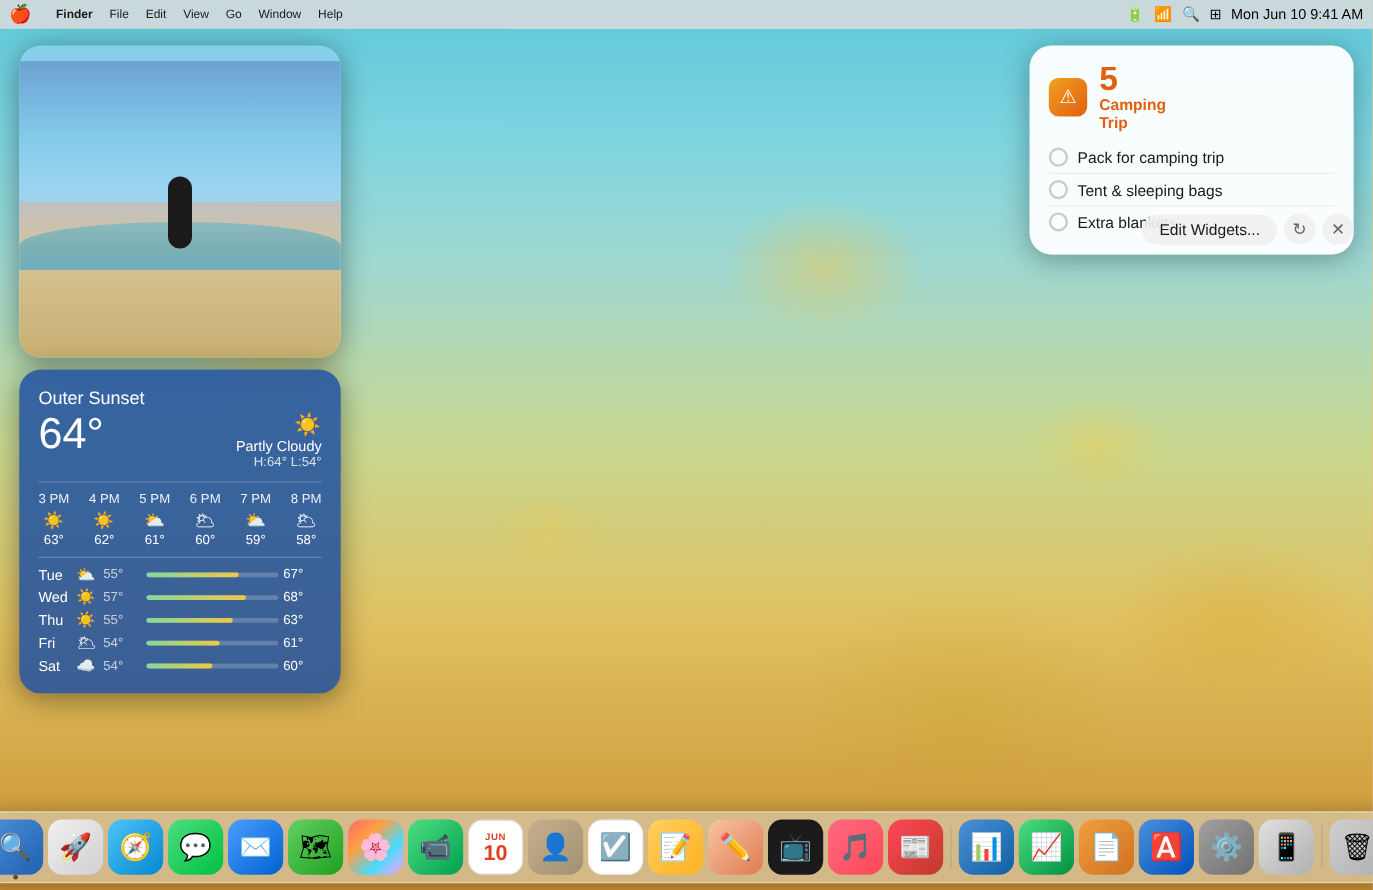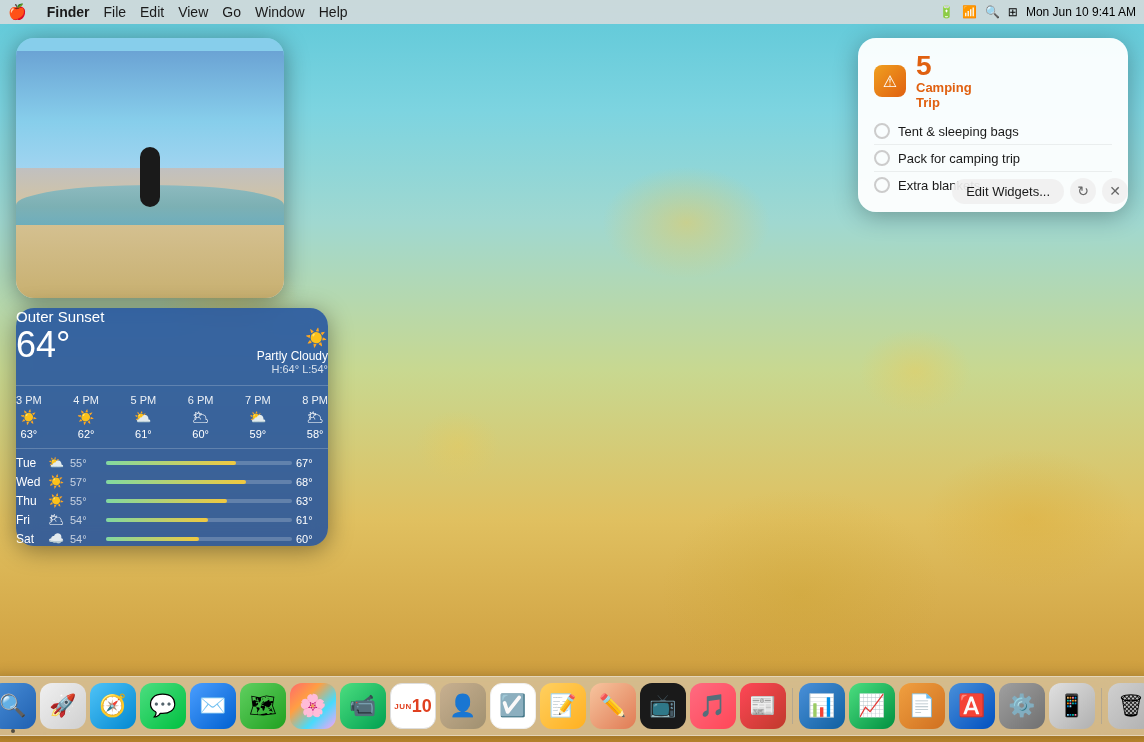--- a/index.html
+++ b/index.html
@@ -56,21 +56,21 @@
     }
     .menubar-right {
       margin-left: auto;
       display: flex;
       align-items: center;
       gap: 8px;
       font-size: 12px;
     }
     .apple-logo { font-size: 15px; margin-right: 6px; }
     .menubar-app-name { font-weight: 600; }
-    .menubar-item { font-size: 14px; color: #1a1a1a; }
+    .menubar-item { font-size: 10px; color: #1a1a1a; }
 
     
     #photos-widget {
       position: absolute;
       top: 38px;
       left: 16px;
       width: 268px;
       height: 260px;
       border-radius: 18px;
       overflow: hidden;
@@ -119,23 +119,24 @@
       right: 0;
       height: 45%;
       background: linear-gradient(180deg, #6ba3d4 0%, #87CEEB 60%, #a0d4f0 100%);
     }
 
     
     #weather-widget {
       position: absolute;
       top: 308px;
       left: 16px;
-      width: 312px;
+      width: 268px;
       background: rgba(30, 80, 160, 0.85);
       border-radius: 18px;
+      padding: 16px;
       color: white;
       box-shadow: 0 4px 24px rgba(0,0,0,0.4);
       backdrop-filter: blur(10px);
     }
     .weather-location {
       font-size: 15px;
       font-weight: 500;
       margin-bottom: 2px;
     }
     .weather-temp-row {
@@ -507,25 +508,25 @@
   <div id="reminders-widget">
     <div class="reminders-header">
       <div class="reminders-icon">⚠</div>
       <div class="reminders-count-section">
         <span class="reminders-count">5</span>
         <span class="reminders-title"><span>Camping</span><br><span>Trip</span></span>
       </div>
     </div>
     <div class="reminder-item">
       <div class="reminder-circle"></div>
-      <span class="reminder-text">Tent &amp; sleeping bags</span>
+      <span class="reminder-text">Pack for camping trip</span>
     </div>
     <div class="reminder-item">
       <div class="reminder-circle"></div>
-      <span class="reminder-text">Pack for camping trip</span>
+      <span class="reminder-text">Tent &amp; sleeping bags</span>
     </div>
     <div class="reminder-item">
       <div class="reminder-circle"></div>
       <span class="reminder-text">Extra blankets</span>
     </div>
   </div>
 
   <div id="edit-widgets-bar">
     <button class="edit-widgets-btn">Edit Widgets...</button>
     <button class="widget-action-btn">↻</button>
@@ -534,21 +535,21 @@
 
   <div id="dock">
     <div class="dock-item dock-finder dock-finder-dot">🔍</div>
     <div class="dock-item dock-launchpad">🚀</div>
     <div class="dock-item dock-safari">🧭</div>
     <div class="dock-item dock-messages">💬</div>
     <div class="dock-item dock-mail">✉️</div>
     <div class="dock-item dock-maps">🗺</div>
     <div class="dock-item dock-photos">🌸</div>
     <div class="dock-item dock-facetime">📹</div>
-    <div class="dock-item dock-calendar" style="display:flex;flex-direction:row;align-items:center;justify-content:center;">
+    <div class="dock-item dock-calendar" style="display:flex;flex-direction:column;align-items:center;justify-content:center;">
       <span class="calendar-month">JUN</span>
       <span class="calendar-date-num">10</span>
     </div>
     <div class="dock-item dock-contacts">👤</div>
     <div class="dock-item dock-reminders">☑️</div>
     <div class="dock-item dock-notes">📝</div>
     <div class="dock-item dock-freeform" style="background:linear-gradient(135deg,#f7c59f,#e07b54);">✏️</div>
     <div class="dock-item dock-appletv">📺</div>
     <div class="dock-item dock-music">🎵</div>
     <div class="dock-item dock-news">📰</div>

